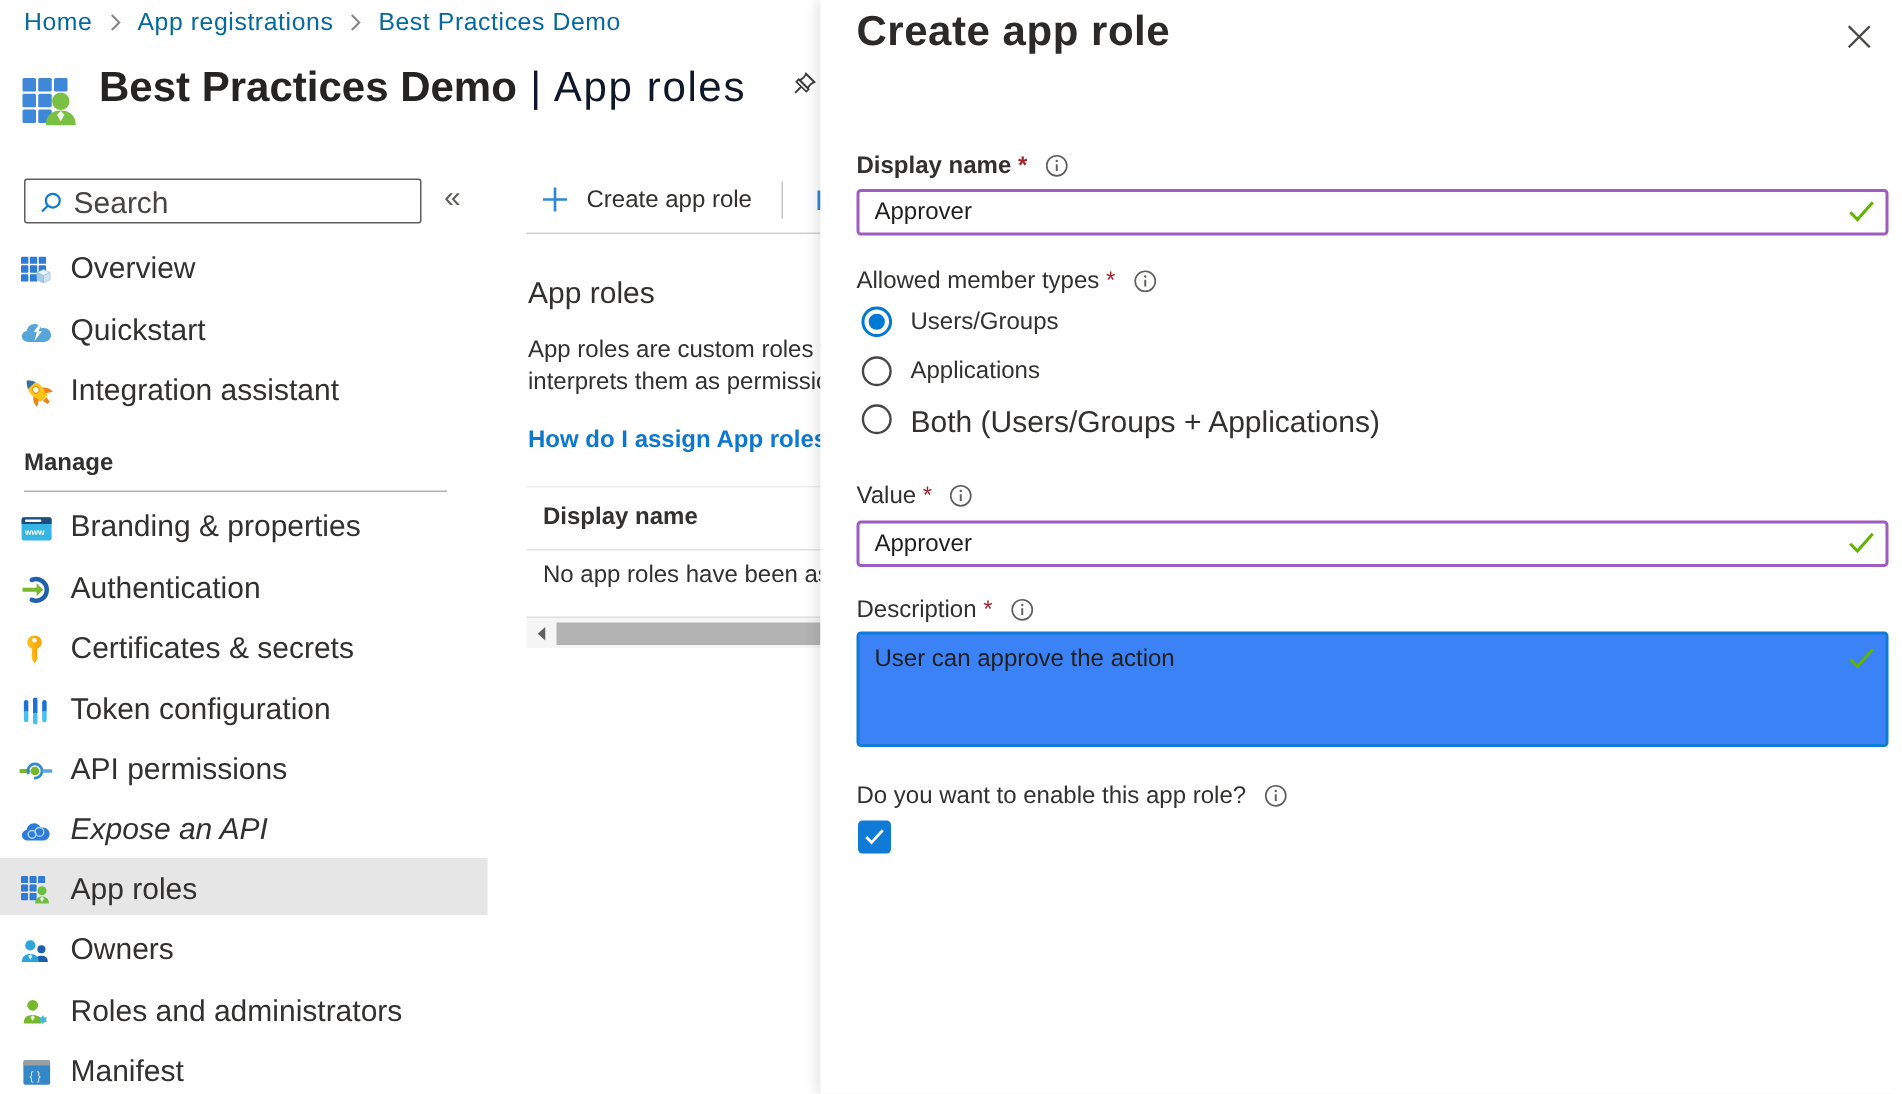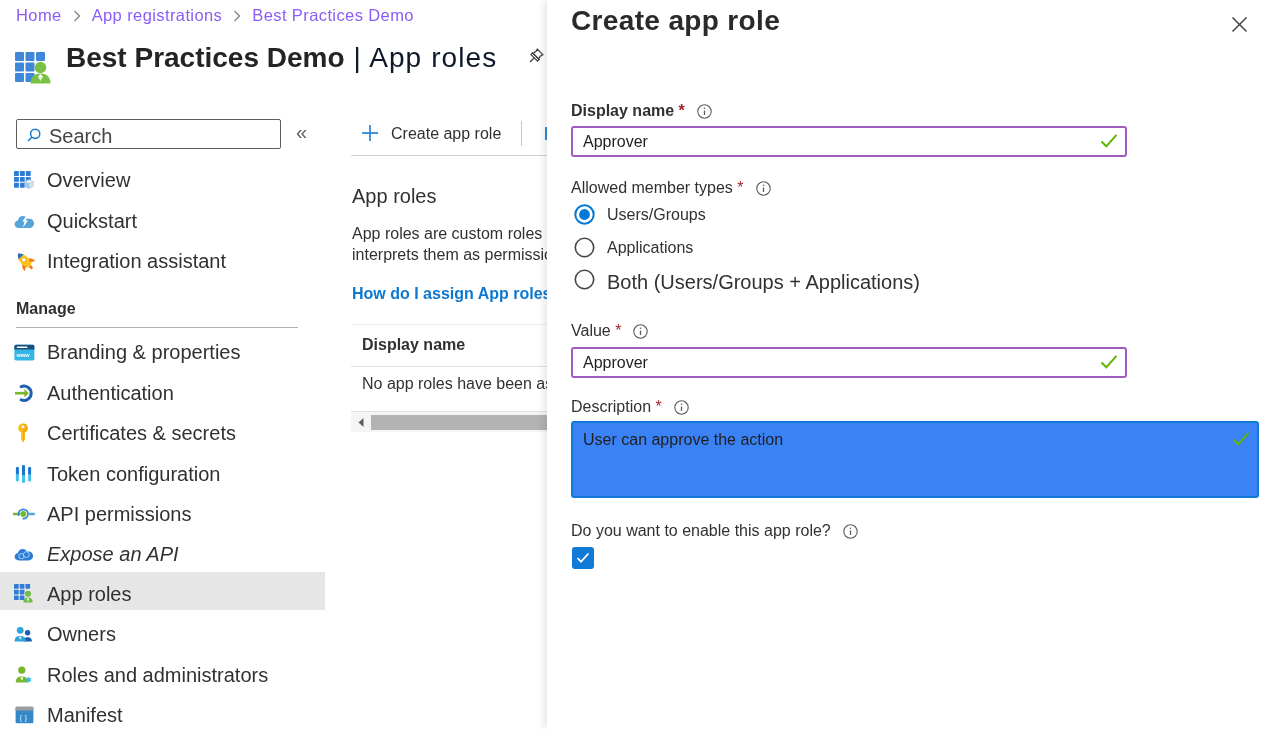--- a/index.html
+++ b/index.html
@@ -2,27 +2,27 @@
 <html><head>
 <meta charset="utf-8">
 <style>
   * { margin:0; padding:0; box-sizing:border-box; }
   html,body { width:1268px; height:729px; background:#fff; overflow:hidden;
     font-family:"Liberation Sans", sans-serif; color:#323130; }
   .abs { position:absolute; }
   #left { position:absolute; left:0; top:0; width:547px; height:729px; overflow:hidden; background:#fff; }
   #panel { position:absolute; left:547px; top:0; width:721px; height:729px; background:#fff;
     box-shadow:-3px 0 8px rgba(0,0,0,0.10); }
-  .crumb { font-size:16.5px; color:#8b5cf6; letter-spacing:0.4px; text-decoration:none; }
+  .crumb { font-size:16.5px; color:#0369a1; letter-spacing:0.4px; text-decoration:none; }
   .navitem { position:absolute; left:0; width:325px; height:40px; }
   .navitem span { position:absolute; left:47px; top:50%; transform:translateY(-50%); font-size:20px; }
   .lbl { font-size:16px; color:#323130; white-space:nowrap; }
   .lbl svg.info { margin-left:12px; vertical-align:-2.5px; }
   .red { color:#a4262c; }
-  .inp { position:absolute; left:24px; width:556px; height:31px; border:2px solid #9f5cc0; border-radius:3px;
+  .inp { position:absolute; left:24px; width:688px; height:31px; border:2px solid #9f5cc0; border-radius:3px;
     background:#fff; font-size:16px; color:#201f1e; }
   .inp .txt { position:absolute; left:10px; top:50%; transform:translateY(-50%); }
 </style>
 </head>
 <body>
 <div id="left">
 
   <div class="abs" style="left:16px; top:6px; white-space:nowrap; font-size:0;">
     <span class="crumb">Home</span><svg width="8" height="12" viewBox="0 0 8 12" style="margin:0 11px; vertical-align:-1px;">
         <path d="M1.5 1 L6.5 6 L1.5 11" fill="none" stroke="#8a8886" stroke-width="1.4"></path>

